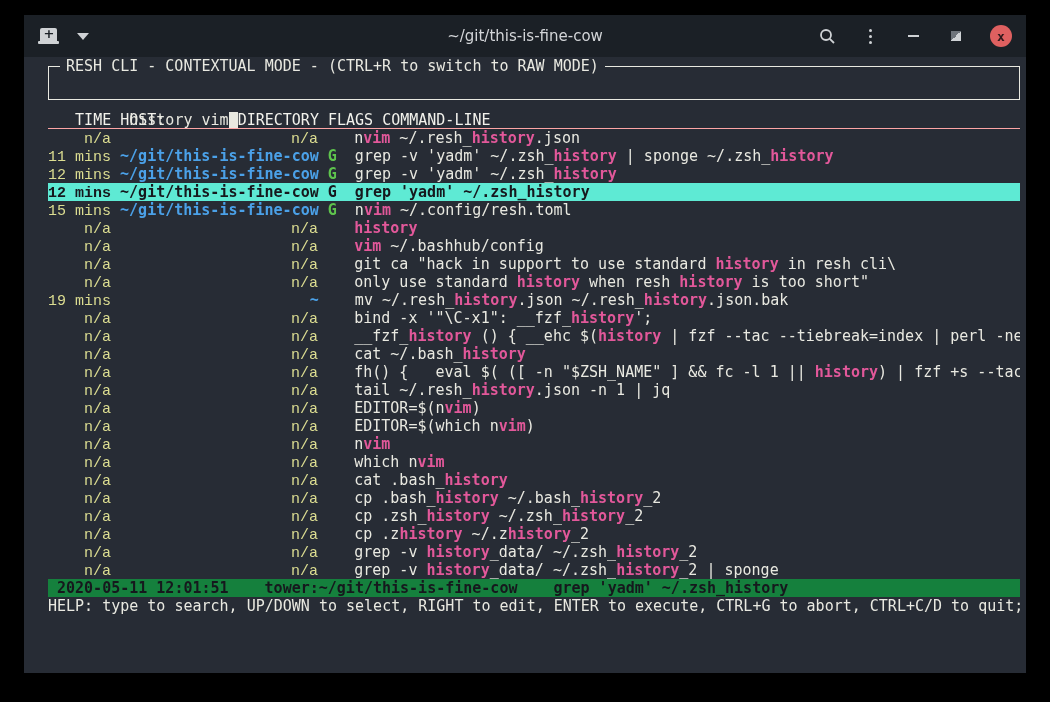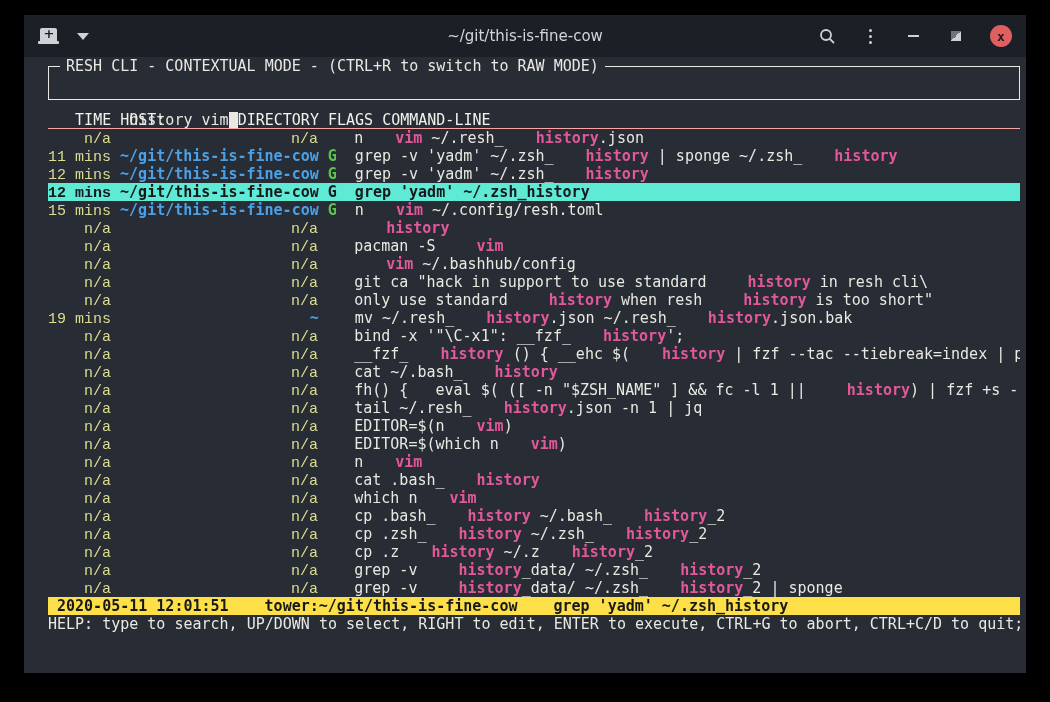--- a/index.html
+++ b/index.html
@@ -42,24 +42,24 @@
   .searchbox-label { position:absolute; top:-10px; left:11px; background:#272c35;
                      padding:0 6px; white-space:pre; }
   .cursor-block { display:inline-block; width:9px; height:16px; background:#e9e9e1;
                   vertical-align:-3px; }
   .hdr-row { white-space:pre; height:18px; border-bottom:1px solid #fca5a5; color:#f2f2ec; }
   .rows { }
   .row { white-space:pre; height:18px; overflow:hidden; }
   .c-time { color:#dcdd91;font-family:Liberation Mono, monospace; }
   .c-dir  { color:#4ba1e8; font-weight:bold; }
   .c-flag { color:#5ec44d; font-weight:bold; }
-  .c-match{ color:#e2589a; font-weight:bold;padding-left:32px; }
+  .c-match{ color:#e2589a; font-weight:bold; }
   .row.sel { background:#5eead4; }
   .row.sel span { color:#16181d !important; font-weight:bold; }
-  .statusbar { background:#fde047; color:#16181d; font-weight:bold; white-space:pre;
+  .statusbar { background:#15803d; color:#16181d; font-weight:bold; white-space:pre;
                height:18px; overflow:hidden; }
   .statusbar .sb-date { margin-left:9px; }
   .statusbar .sb-loc  { margin-left:36px; }
   .statusbar .sb-cmd  { margin-left:36px; }
   .helpline { white-space:pre; height:18px; color:#e9e9e1; }
 </style>
 </head>
 <body>
 
 <div class="screen">
@@ -109,35 +109,34 @@
 
       <div class="hdr-row">   TIME HOST:        DIRECTORY FLAGS COMMAND-LINE</div>
 
       <div class="rows">
           <div class="row"><span class="c-time">    n/a</span><span> </span><span class="c-time">                   n/a</span><span> </span><span class="c-flag"> </span><span>  </span><span>n</span><span class="c-match">vim</span><span> ~/.resh_</span><span class="c-match">history</span><span>.json</span></div>
           <div class="row"><span class="c-time">11 mins</span><span> </span><span class="c-dir">~/git/this-is-fine-cow</span><span> </span><span class="c-flag">G</span><span>  </span><span>grep -v 'yadm' ~/.zsh_</span><span class="c-match">history</span><span> | sponge ~/.zsh_</span><span class="c-match">history</span></div>
           <div class="row"><span class="c-time">12 mins</span><span> </span><span class="c-dir">~/git/this-is-fine-cow</span><span> </span><span class="c-flag">G</span><span>  </span><span>grep -v 'yadm' ~/.zsh_</span><span class="c-match">history</span></div>
           <div class="row sel"><span class="c-time">12 mins</span><span> </span><span class="c-dir">~/git/this-is-fine-cow</span><span> </span><span class="c-flag">G</span><span>  </span><span>grep 'yadm' ~/.zsh_history</span></div>
           <div class="row"><span class="c-time">15 mins</span><span> </span><span class="c-dir">~/git/this-is-fine-cow</span><span> </span><span class="c-flag">G</span><span>  </span><span>n</span><span class="c-match">vim</span><span> ~/.config/resh.toml</span></div>
           <div class="row"><span class="c-time">    n/a</span><span> </span><span class="c-time">                   n/a</span><span> </span><span class="c-flag"> </span><span>  </span><span class="c-match">history</span></div>
-          <div class="row"><span class="c-time">    n/a</span><span> </span><span class="c-time">                   n/a</span><span> </span><span class="c-flag"> </span><span>  </span><span>pacman -S </span><span class="c-match">vim</span></div>
           <div class="row"><span class="c-time">    n/a</span><span> </span><span class="c-time">                   n/a</span><span> </span><span class="c-flag"> </span><span>  </span><span class="c-match">vim</span><span> ~/.bashhub/config</span></div>
           <div class="row"><span class="c-time">    n/a</span><span> </span><span class="c-time">                   n/a</span><span> </span><span class="c-flag"> </span><span>  </span><span>git ca "hack in support to use standard </span><span class="c-match">history</span><span> in resh cli\</span></div>
           <div class="row"><span class="c-time">    n/a</span><span> </span><span class="c-time">                   n/a</span><span> </span><span class="c-flag"> </span><span>  </span><span>only use standard </span><span class="c-match">history</span><span> when resh </span><span class="c-match">history</span><span> is too short"</span></div>
           <div class="row"><span class="c-time">19 mins</span><span> </span><span class="c-dir">                     ~</span><span> </span><span class="c-flag"> </span><span>  </span><span>mv ~/.resh_</span><span class="c-match">history</span><span>.json ~/.resh_</span><span class="c-match">history</span><span>.json.bak</span></div>
           <div class="row"><span class="c-time">    n/a</span><span> </span><span class="c-time">                   n/a</span><span> </span><span class="c-flag"> </span><span>  </span><span>bind -x '"\C-x1": __fzf_</span><span class="c-match">history</span><span>';</span></div>
           <div class="row"><span class="c-time">    n/a</span><span> </span><span class="c-time">                   n/a</span><span> </span><span class="c-flag"> </span><span>  </span><span>__fzf_</span><span class="c-match">history</span><span> () { __ehc $(</span><span class="c-match">history</span><span> | fzf --tac --tiebreak=index | perl -ne</span></div>
           <div class="row"><span class="c-time">    n/a</span><span> </span><span class="c-time">                   n/a</span><span> </span><span class="c-flag"> </span><span>  </span><span>cat ~/.bash_</span><span class="c-match">history</span></div>
           <div class="row"><span class="c-time">    n/a</span><span> </span><span class="c-time">                   n/a</span><span> </span><span class="c-flag"> </span><span>  </span><span>fh() {   eval $( ([ -n "$ZSH_NAME" ] &amp;&amp; fc -l 1 || </span><span class="c-match">history</span><span>) | fzf +s --tac</span></div>
           <div class="row"><span class="c-time">    n/a</span><span> </span><span class="c-time">                   n/a</span><span> </span><span class="c-flag"> </span><span>  </span><span>tail ~/.resh_</span><span class="c-match">history</span><span>.json -n 1 | jq</span></div>
           <div class="row"><span class="c-time">    n/a</span><span> </span><span class="c-time">                   n/a</span><span> </span><span class="c-flag"> </span><span>  </span><span>EDITOR=$(n</span><span class="c-match">vim</span><span>)</span></div>
           <div class="row"><span class="c-time">    n/a</span><span> </span><span class="c-time">                   n/a</span><span> </span><span class="c-flag"> </span><span>  </span><span>EDITOR=$(which n</span><span class="c-match">vim</span><span>)</span></div>
           <div class="row"><span class="c-time">    n/a</span><span> </span><span class="c-time">                   n/a</span><span> </span><span class="c-flag"> </span><span>  </span><span>n</span><span class="c-match">vim</span></div>
+          <div class="row"><span class="c-time">    n/a</span><span> </span><span class="c-time">                   n/a</span><span> </span><span class="c-flag"> </span><span>  </span><span>which n</span><span class="c-match">vim</span></div>
           <div class="row"><span class="c-time">    n/a</span><span> </span><span class="c-time">                   n/a</span><span> </span><span class="c-flag"> </span><span>  </span><span>cat .bash_</span><span class="c-match">history</span></div>
-          <div class="row"><span class="c-time">    n/a</span><span> </span><span class="c-time">                   n/a</span><span> </span><span class="c-flag"> </span><span>  </span><span>which n</span><span class="c-match">vim</span></div>
           <div class="row"><span class="c-time">    n/a</span><span> </span><span class="c-time">                   n/a</span><span> </span><span class="c-flag"> </span><span>  </span><span>cp .bash_</span><span class="c-match">history</span><span> ~/.bash_</span><span class="c-match">history</span><span>_2</span></div>
           <div class="row"><span class="c-time">    n/a</span><span> </span><span class="c-time">                   n/a</span><span> </span><span class="c-flag"> </span><span>  </span><span>cp .zsh_</span><span class="c-match">history</span><span> ~/.zsh_</span><span class="c-match">history</span><span>_2</span></div>
           <div class="row"><span class="c-time">    n/a</span><span> </span><span class="c-time">                   n/a</span><span> </span><span class="c-flag"> </span><span>  </span><span>cp .z</span><span class="c-match">history</span><span> ~/.z</span><span class="c-match">history</span><span>_2</span></div>
           <div class="row"><span class="c-time">    n/a</span><span> </span><span class="c-time">                   n/a</span><span> </span><span class="c-flag"> </span><span>  </span><span>grep -v </span><span class="c-match">history</span><span>_data/ ~/.zsh_</span><span class="c-match">history</span><span>_2</span></div>
           <div class="row"><span class="c-time">    n/a</span><span> </span><span class="c-time">                   n/a</span><span> </span><span class="c-flag"> </span><span>  </span><span>grep -v </span><span class="c-match">history</span><span>_data/ ~/.zsh_</span><span class="c-match">history</span><span>_2 | sponge</span></div>
         </div>
 
       <div class="statusbar"><span class="sb-date">2020-05-11 12:01:51</span><span class="sb-loc">tower:~/git/this-is-fine-cow</span><span class="sb-cmd">grep 'yadm' ~/.zsh_history</span></div>
 
       <div class="helpline">HELP: type to search, UP/DOWN to select, RIGHT to edit, ENTER to execute, CTRL+G to abort, CTRL+C/D to quit;</div>

